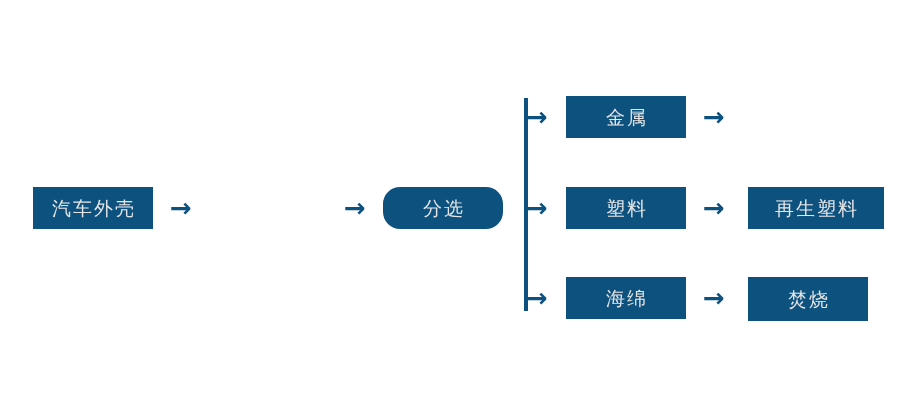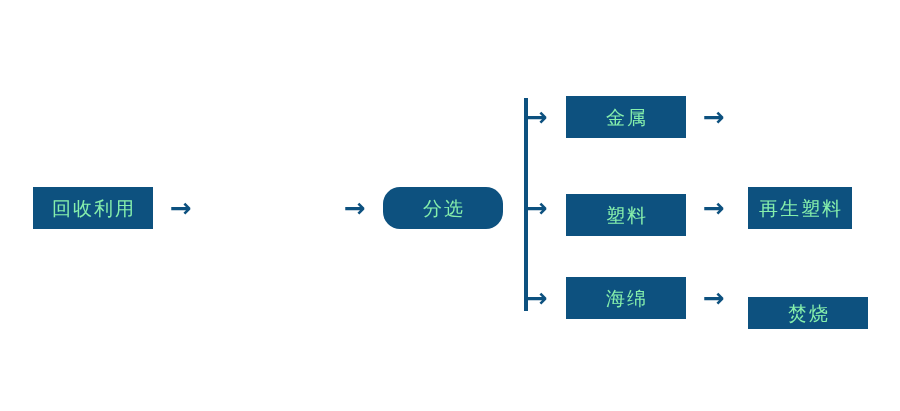--- a/index.html
+++ b/index.html
@@ -16,21 +16,21 @@
     width: 900px;
     height: 411px;
     background: #ffffff;
     overflow: hidden;
   }
   .node {
     position: absolute;
     display: flex;
     align-items: center;
     justify-content: center;
-    color: #86efac;
+    color: #e5e5e5;
     font-size: 19px;
     letter-spacing: 2px;
     line-height: 1;
     text-indent: 2px;
     box-sizing: border-box;
     font-family: "DejaVu Sans", "Liberation Sans", sans-serif;
     font-weight: 400;
     white-space: nowrap;
     user-select: none;
   }
@@ -66,21 +66,21 @@
     font-family: "DejaVu Sans", "Liberation Sans", sans-serif;
     font-weight: 700;
     user-select: none;
   }
 </style>
 </head>
 <body>
 
 <div id="canvas">
 
-  <div class="node blue" style="left:33px; top:187px; width:120px; height:42px;">回收利用</div>
+  <div class="node blue" style="left:33px; top:187px; width:120px; height:42px;">汽车外壳</div>
 
   <div class="arrow" style="left:163px; top:187px; width:36px; height:42px;">→</div>
 
 
   <div class="arrow" style="left:337px; top:187px; width:36px; height:42px;">→</div>
 
   <div class="node blue" style="left:383px; top:187px; width:120px; height:42px;border-radius:17px;">分选</div>
 
   <div class="split-line" style="left:524px; top:98px; width:4px; height:213px;"></div>
 
@@ -88,25 +88,25 @@
 
   <div class="branch-arrow" style="left:526px; top:187px; width:40px; height:42px;">→</div>
 
   <div class="branch-arrow" style="left:526px; top:277px; width:40px; height:42px;">→</div>
 
   <div class="node blue" style="left:566px; top:96px; width:120px; height:42px;">金属</div>
 
   <div class="arrow" style="left:696px; top:96px; width:36px; height:42px;">→</div>
 
 
-  <div class="node blue" style="left:566px; top:187px; width:120px; height:42px;margin-top:7px;">塑料</div>
+  <div class="node blue" style="left:566px; top:187px; width:120px; height:42px;">塑料</div>
 
   <div class="arrow" style="left:696px; top:187px; width:36px; height:42px;">→</div>
 
-  <div class="node blue" style="left:748px; top:187px; width:104px; height:42px;">再生塑料</div>
+  <div class="node blue" style="left:748px; top:187px; width:136px; height:42px;">再生塑料</div>
 
   <div class="node blue" style="left:566px; top:277px; width:120px; height:42px;">海绵</div>
 
   <div class="arrow" style="left:696px; top:277px; width:36px; height:42px;">→</div>
 
-  <div class="node blue" style="left:748px; top:277px; width:120px; height:32px;margin-top:20px;">焚烧</div>
+  <div class="node blue" style="left:748px; top:277px; width:120px; height:44px;">焚烧</div>
 
 </div>
 
 </body></html>

